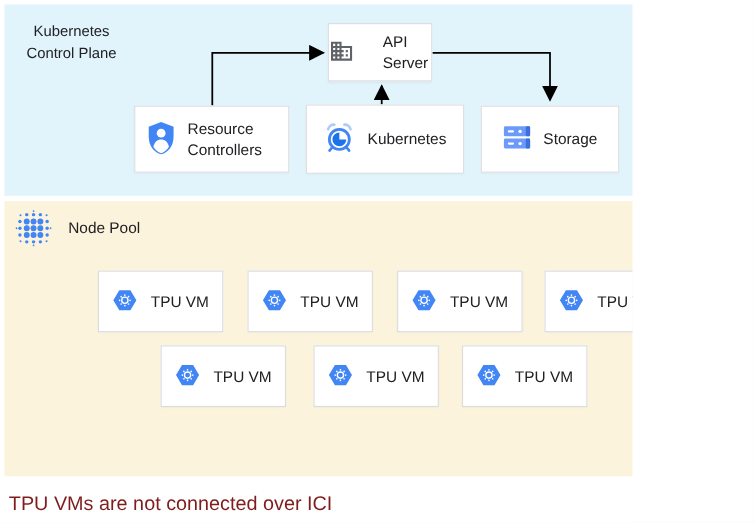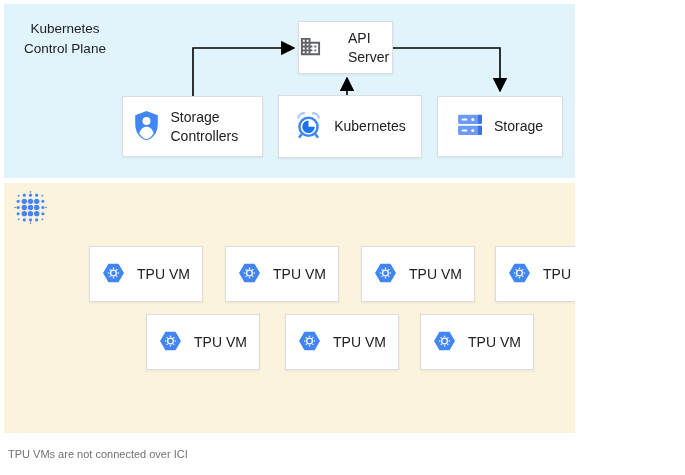--- a/index.html
+++ b/index.html
@@ -24,21 +24,21 @@
   }
   .node .lbl{line-height:1.3;}
   .node.api-server{left:298px;top:21px;width:95px;height:53px;gap:26px;}
   .node.api-server .lbl{width:50px;}
   .node.resource-controllers{left:122px;top:96px;width:141px;height:61px;}
   .node.resource-controllers .lbl{width:82px;}
   .node.scheduler{left:278px;top:95px;width:144px;height:63px;}
   .node.storage{left:437px;top:96px;width:126px;height:61px;}
   .tpu-box{width:114px;height:56px;gap:12px;}
   .arrows{position:absolute;left:0;top:0;z-index:1;pointer-events:none;}
-  .caption{position:absolute;left:8px;top:448px;font-size:11px;color:#737373;}
+  .caption{position:absolute;left:8px;top:448px;font-size:18px;color:#7f1d1d;}
 </style>
 </head>
 <body>
 
 <div class="stage">
 
   <div class="panel control-plane"></div>
   <div class="panel node-pool"></div>
 
   <svg class="arrows" width="685" height="475">
@@ -64,21 +64,21 @@
   </div>
 
   <div class="node resource-controllers">
     <span>
       <svg width="27" height="31" viewBox="0 0 24 28">
         <path d="M12,0.8 L22.2,4.8 V12.5 C22.2,20.5 18,25.8 12,27.4 C6,25.8 1.8,20.5 1.8,12.5 V4.8 Z" fill="#4285f4"></path>
         <circle cx="12" cy="10" r="3.6" fill="#ffffff"></circle>
         <path d="M5.6,21.2 C6.4,17.3 8.9,15.2 12,15.2 C15.1,15.2 17.6,17.3 18.4,21.2 C16.8,23.8 14.7,25.6 12,26.4 C9.3,25.6 7.2,23.8 5.6,21.2 Z" fill="#ffffff"></path>
       </svg>
     </span>
-    <span class="lbl">Storage Controllers</span>
+    <span class="lbl">Resource Controllers</span>
   </div>
 
   <div class="node scheduler">
     <span>
       <svg width="29" height="29" viewBox="0 0 24 24">
         <path d="M3.6,5.4 A4.4,4.4 0 0 1 8.2,1.9" fill="none" stroke="#aecbfa" stroke-width="2" stroke-linecap="round"></path>
         <path d="M20.4,5.4 A4.4,4.4 0 0 0 15.8,1.9" fill="none" stroke="#aecbfa" stroke-width="2" stroke-linecap="round"></path>
         <circle cx="12" cy="13" r="7.5" fill="#ffffff" stroke="#4285f4" stroke-width="2.1"></circle>
         <path d="M12,13 L12,7.8 A5.2,5.2 0 1 0 17.2,13 Z" fill="#1a73e8"></path>
         <path d="M4.6,21.4 L6.4,19.3" stroke="#4285f4" stroke-width="2" stroke-linecap="round"></path>
@@ -130,20 +130,21 @@
       <circle cx="4.5" cy="4.5" r="0.9"></circle>
         <circle cx="27.5" cy="4.5" r="0.9"></circle>
       <circle cx="4.5" cy="27.5" r="0.9"></circle>
         <circle cx="27.5" cy="27.5" r="0.9"></circle>
       <circle cx="16" cy="0.9" r="0.8"></circle>
         <circle cx="16" cy="31.1" r="0.8"></circle>
       <circle cx="0.9" cy="16" r="0.8"></circle>
         <circle cx="31.1" cy="16" r="0.8"></circle>
     </svg>
   </span>
+  <div class="panel-title np-title">Node Pool</div>
 
   <div class="node tpu-box" style="left:89px;top:246px;">
     <span><svg width="23" height="20" viewBox="0 0 24 21">
           <polygon points="1,10.5 6.7,0.9 17.3,0.9 23,10.5 17.3,20.1 6.7,20.1" fill="#4285f4"></polygon>
           <circle cx="12" cy="10.5" r="3" fill="none" stroke="#fff" stroke-width="1.3"></circle>
           <g fill="#fff">
             <circle cx="17" cy="10.5" r="0.8"></circle>
             <circle cx="7" cy="10.5" r="0.8"></circle>
             <circle cx="12" cy="5.5" r="0.8"></circle>
             <circle cx="12" cy="15.5" r="0.8"></circle>

